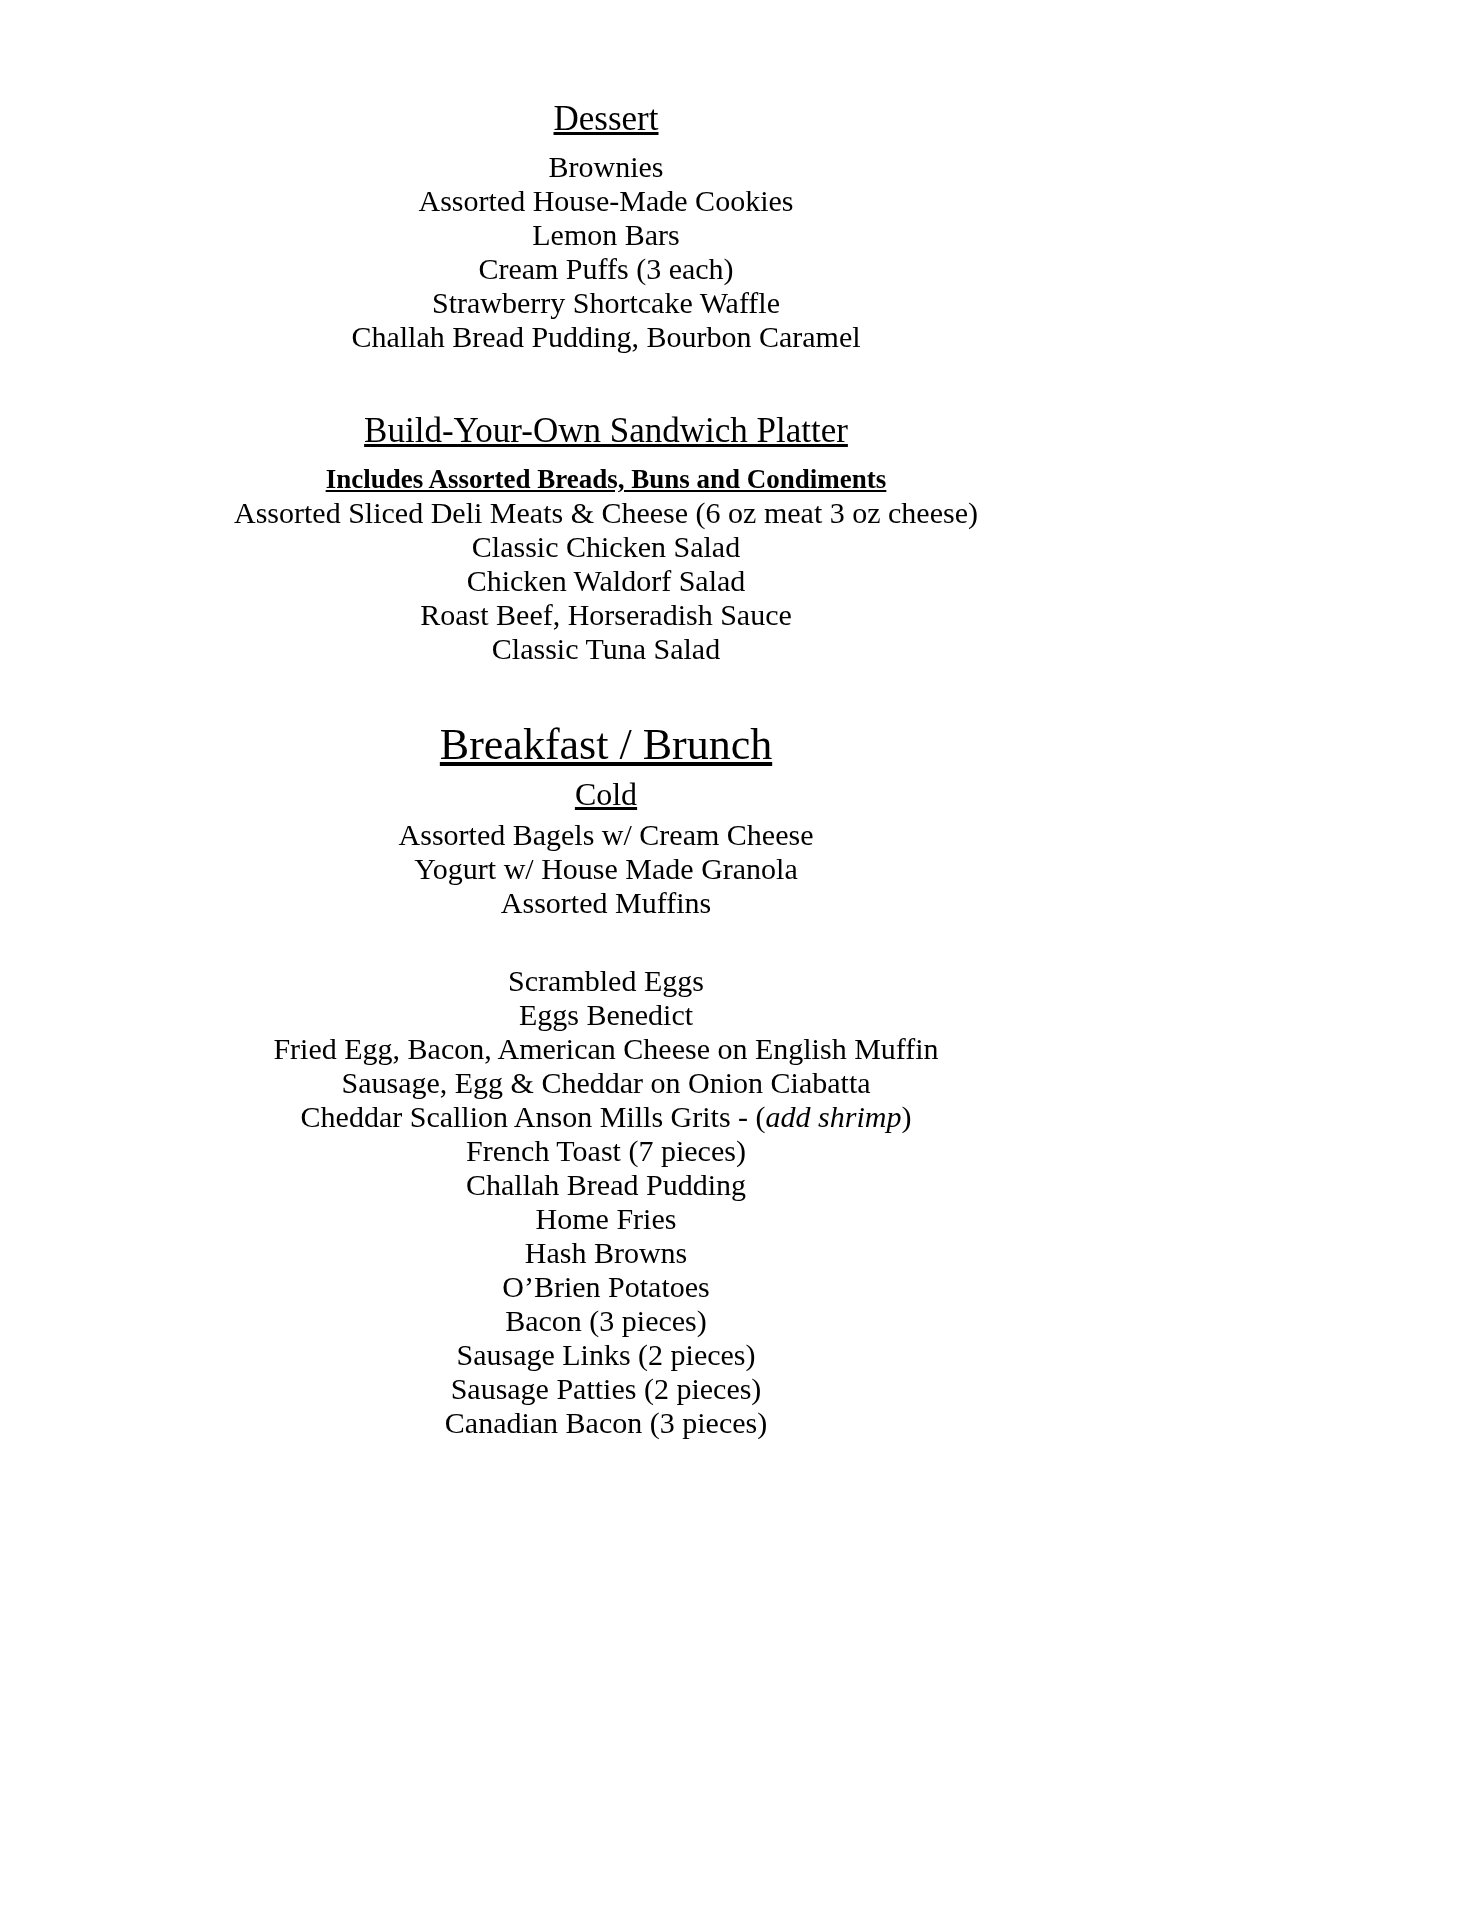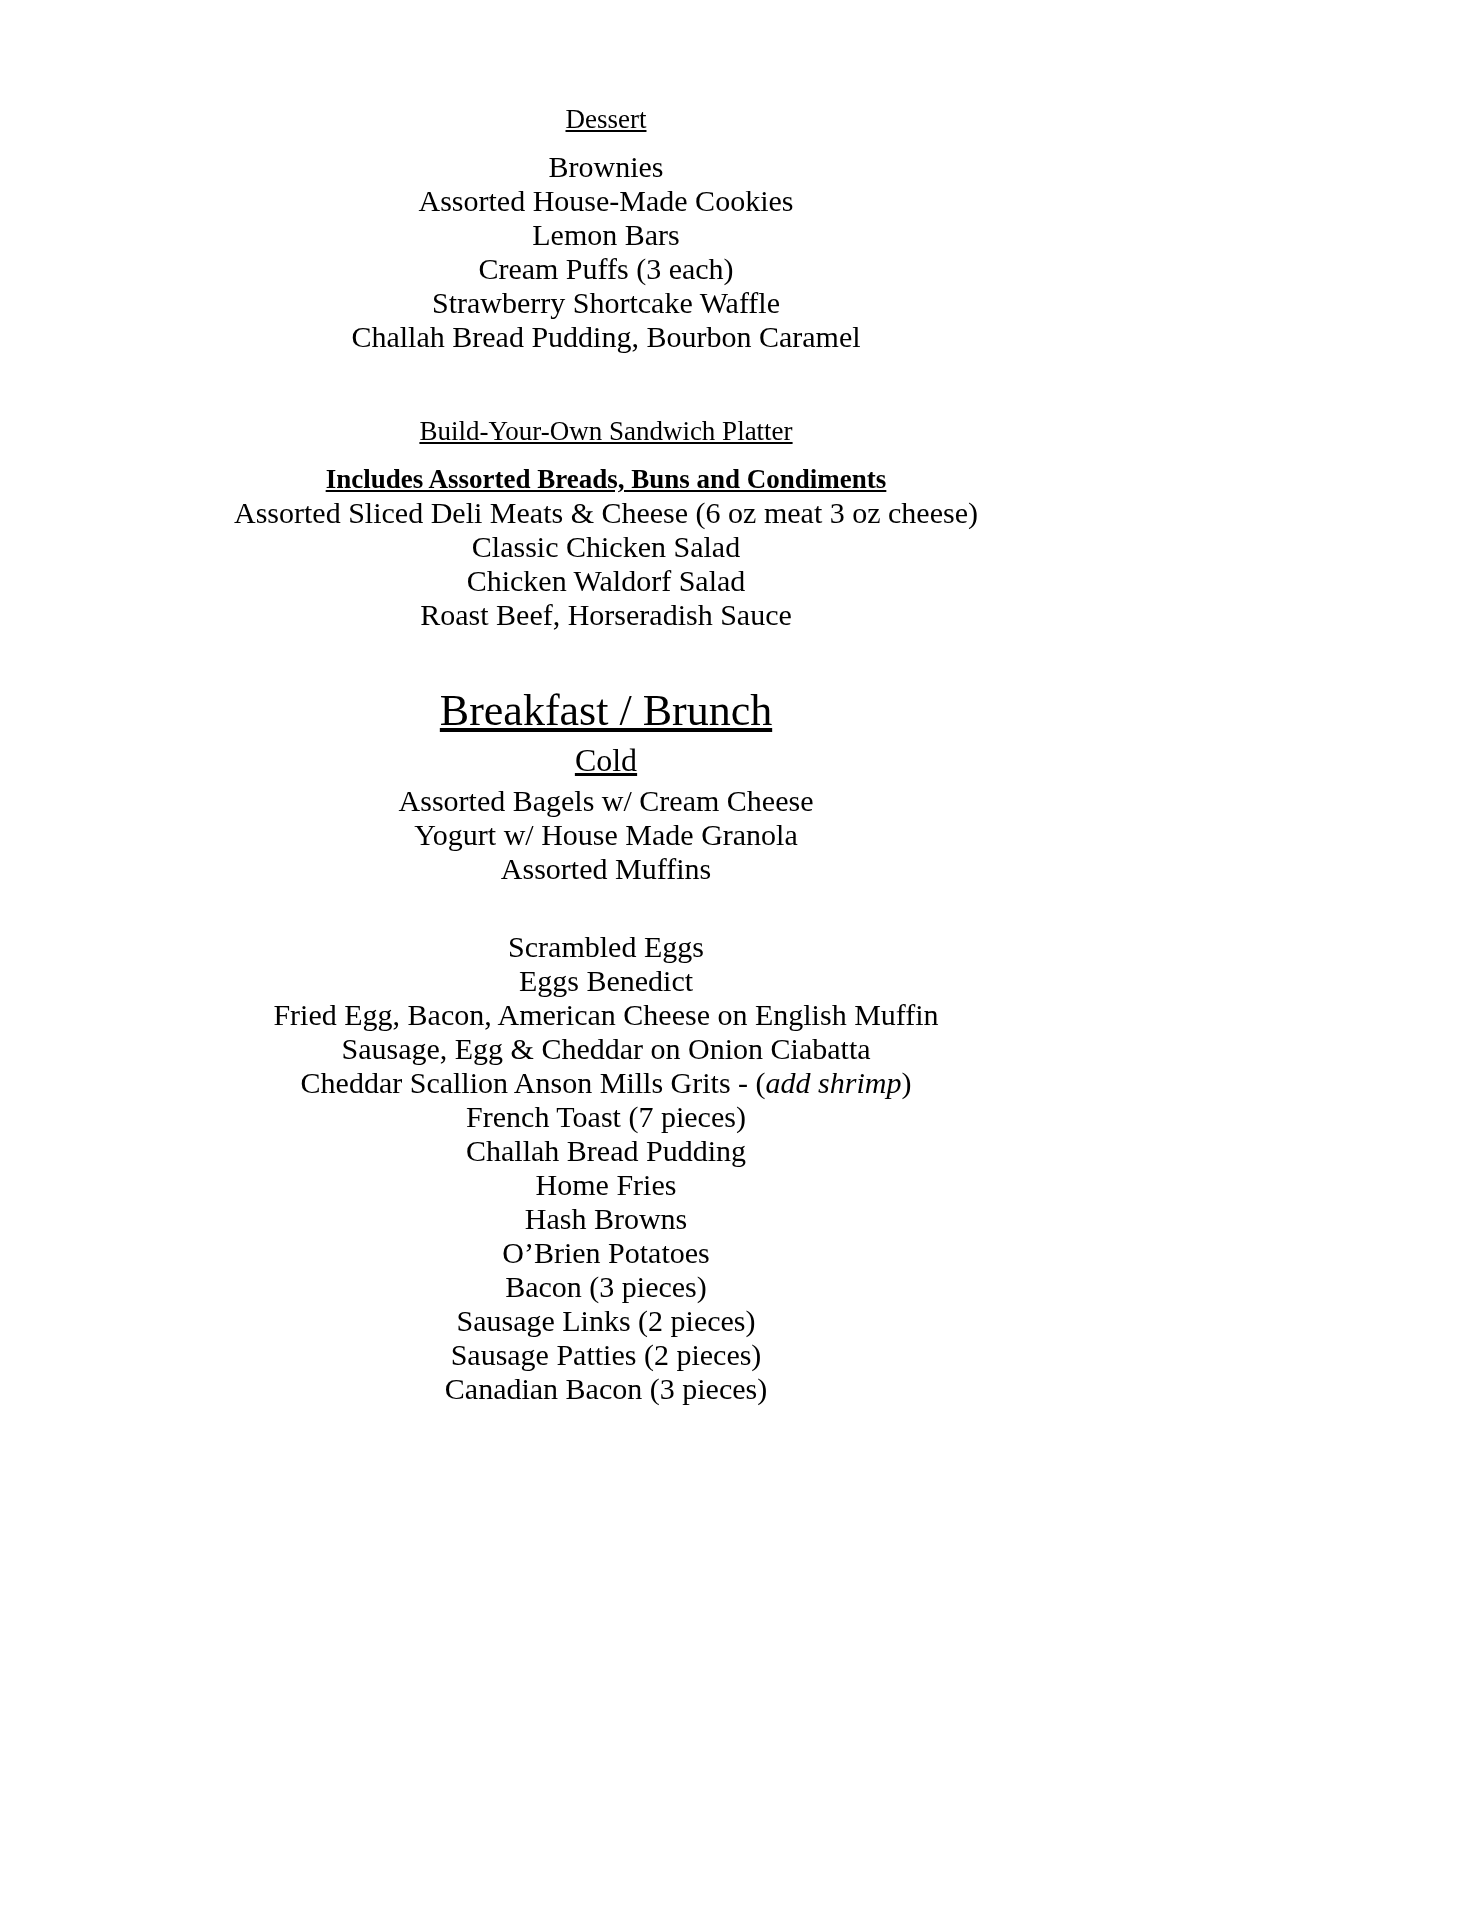--- a/index.html
+++ b/index.html
@@ -18,21 +18,21 @@
   }
   .content {
     position: absolute;
     top: 0;
     left: 0;
     width: 1212px;
     padding-top: 96px;
     text-align: center;
   }
   .h1 {
-    font-size: 27px;
+    font-size: 35px;
     line-height: 46px;
     font-weight: 400;
     text-decoration: underline;
     margin: 0 0 8px 0;
   }
   .h1-large {
     font-size: 44px;
     line-height: 50px;
     font-weight: 400;
     text-decoration: underline;
@@ -82,20 +82,21 @@
       <div class="menu-line">Challah Bread Pudding, Bourbon Caramel</div>
     </div>
 
     <div class="section">
       <div class="h1">Build-Your-Own Sandwich Platter</div>
       <div class="subtitle">Includes Assorted Breads, Buns and Condiments</div>
       <div class="menu-line">Assorted Sliced Deli Meats &amp; Cheese (6 oz meat 3 oz cheese)</div>
       <div class="menu-line">Classic Chicken Salad</div>
       <div class="menu-line">Chicken Waldorf Salad</div>
       <div class="menu-line">Roast Beef, Horseradish Sauce</div>
+      <div class="menu-line">Classic Tuna Salad</div>
     </div>
 
     <div>
       <div class="h1-large">Breakfast / Brunch</div>
 
       <div class="subsection">
         <div class="h2">Cold</div>
         <div class="menu-line">Assorted Bagels w/ Cream Cheese</div>
         <div class="menu-line">Yogurt w/ House Made Granola</div>
         <div class="menu-line">Assorted Muffins</div>

